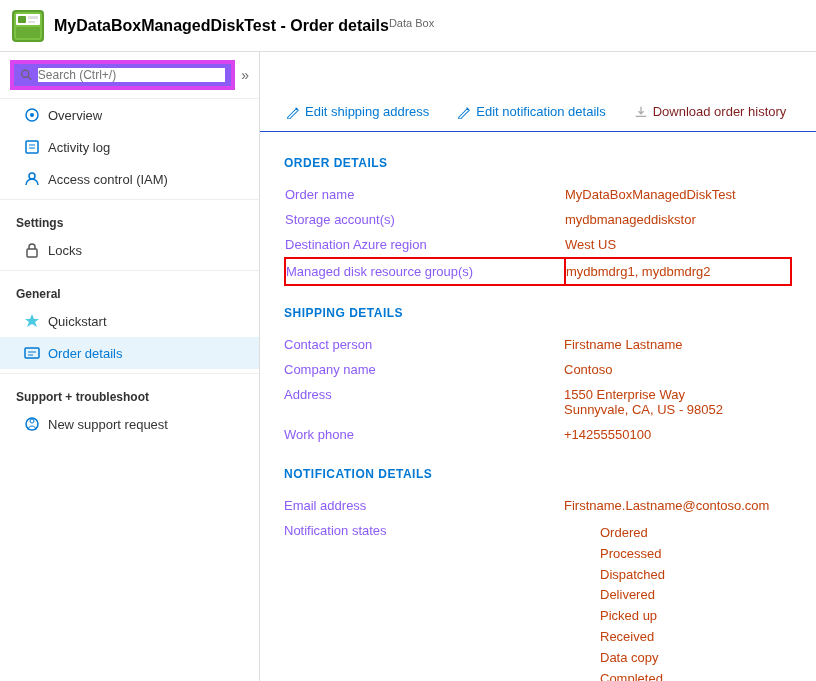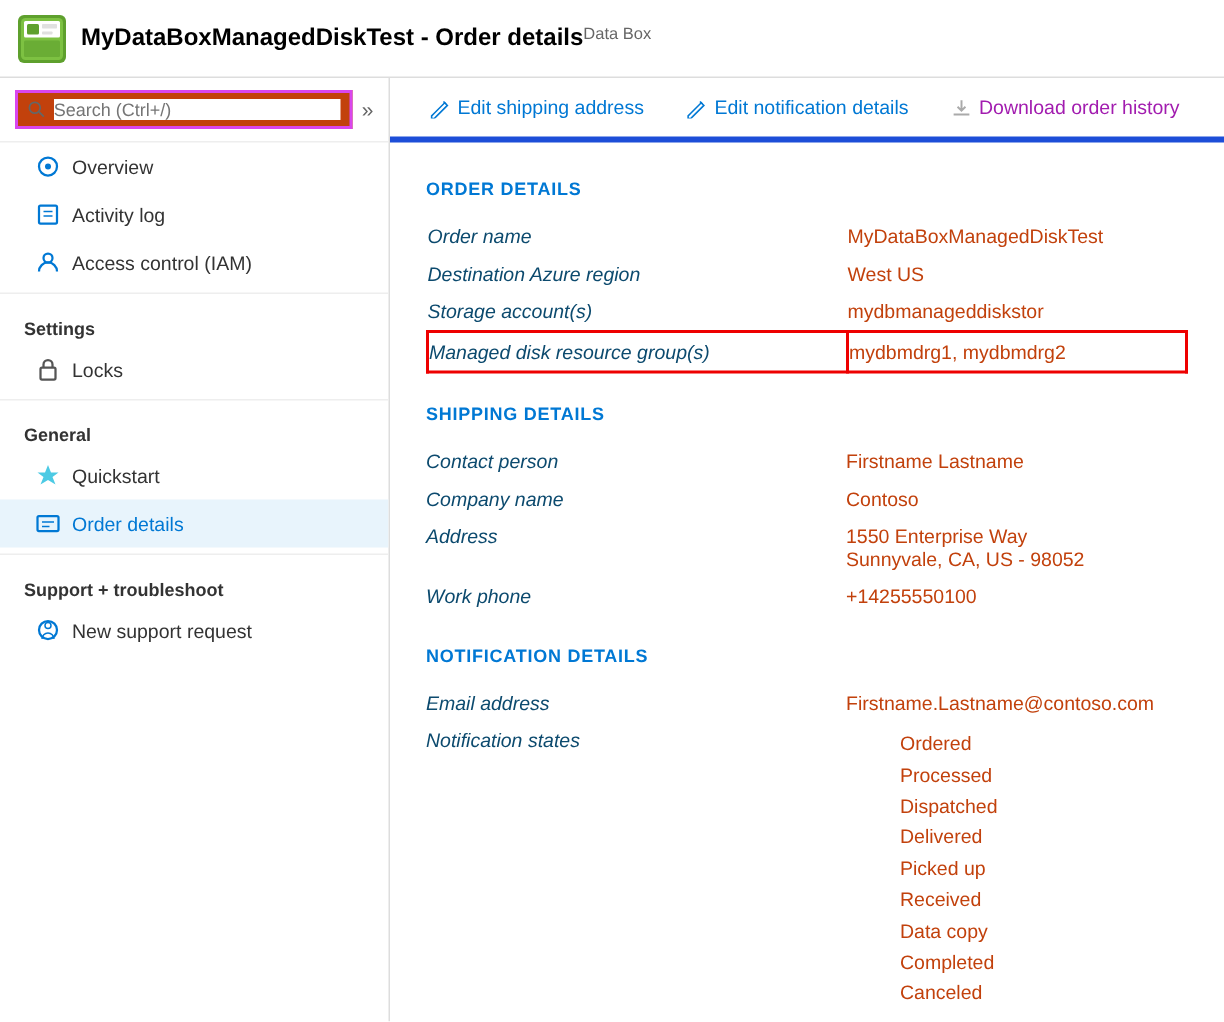--- a/index.html
+++ b/index.html
@@ -12,49 +12,49 @@
     .header-text { display: flex; }
     .header-title { font-size: 16px; font-weight: 600; color: #000; }
     .header-subtitle { font-size: 11px; color: #666; }
 
     
     .layout { display: flex; height: calc(681px - 52px); }
 
     
     .sidebar { width: 260px; border-right: 1px solid #ddd; overflow-y: auto; flex-shrink: 0; }
     .sidebar-search { padding: 8px 10px; border-bottom: 1px solid #eee; display: flex; align-items: center; }
-    .search-box { display: flex; align-items: flex-end; border: 2px solid #d946ef; background: #c2410c; width: 100%; padding: 4px 6px; }
+    .search-box { display: flex; align-items: flex-end; border: 4px solid #d946ef; background: #8b5cf6; width: 100%; padding: 4px 6px; }
     .search-box input { border: none; outline: none; font-size: 12px; width: 100%; color: #666; }
     .search-icon-svg { width: 14px; height: 14px; margin-right: 5px; color: #666; }
     .collapse-btn { margin-left: 6px; cursor: pointer; color: #666; font-size: 14px; }
 
     .sidebar-item { display: flex; align-items: center; padding: 8px 24px; cursor: pointer; color: #333; }
     .sidebar-item.active { background: #e8f4fc; color: #0078d4; }
     .sidebar-item .item-icon { width: 16px; height: 16px; margin-right: 8px; flex-shrink: 0; }
     .sidebar-item .item-label { font-size: 13px; }
 
     .sidebar-section-label { padding: 12px 16px 4px 16px; font-size: 12px; font-weight: 600; color: #333; }
     .sidebar-divider { border: none; border-top: 1px solid #eee; margin: 4px 0; }
 
     
     .main-content { flex: 1; overflow-y: auto; padding: 0; }
 
     
-    .toolbar { display: flex; align-items: flex-end; padding: 8px 20px; border-bottom: 4px solid #1d4ed8; gap: 16px; }
+    .toolbar { display: flex; align-items: flex-end; padding: 8px 20px; border-bottom: 1px solid #1d4ed8; gap: 16px; }
     .toolbar-btn { display: flex; align-items: center; gap: 5px; color: #0078d4; background: none; border: none; cursor: pointer; font-size: 13px; padding: 4px 6px; }
-    .toolbar-btn.disabled { color: #a21caf; cursor: default; }
+    .toolbar-btn.disabled { color: #7f1d1d; cursor: default; margin-top: 40px; }
 
     
     .content-area { padding: 16px 24px; }
 
     .section-header { font-size: 12px; font-weight: 700; color: #0078d4; letter-spacing: 0.5px; margin-bottom: 12px; margin-top: 8px; }
 
     .details-table { width: 100%; border-collapse: collapse; margin-bottom: 20px; }
     .details-table tr td { padding: 5px 0; vertical-align: top; }
-    .details-table tr td:first-child { color: #0c4a6e; width: 280px; min-width: 220px; font-style: italic; }
+    .details-table tr td:first-child { color: #8b5cf6; width: 280px; min-width: 220px; }
     .details-table tr td:last-child { color: #c2410c; }
 
     .highlighted-row td { border: 2px solid #e00; padding: 5px 6px; }
 
     .notification-list { display: flex; flex-direction: column; }
     .notification-list span { line-height: 1.6; margin-left: 36px; }
   </style>
 </head>
 <body>
 
@@ -195,26 +195,26 @@
     <div class="content-area">
 
       <div class="section-header">ORDER DETAILS</div>
       <table class="details-table">
         <tbody>
           <tr>
             <td>Order name</td>
             <td>MyDataBoxManagedDiskTest</td>
           </tr>
           <tr>
+            <td>Storage account(s)</td>
+            <td>mydbmanageddiskstor</td>
+          </tr>
+          <tr>
             <td>Destination Azure region</td>
             <td>West US</td>
-          </tr>
-          <tr>
-            <td>Storage account(s)</td>
-            <td>mydbmanageddiskstor</td>
           </tr>
           <tr class="highlighted-row">
             <td>Managed disk resource group(s)</td>
             <td>mydbmdrg1, mydbmdrg2</td>
           </tr>
         </tbody>
       </table>
 
       <div class="section-header">SHIPPING DETAILS</div>
       <table class="details-table">

